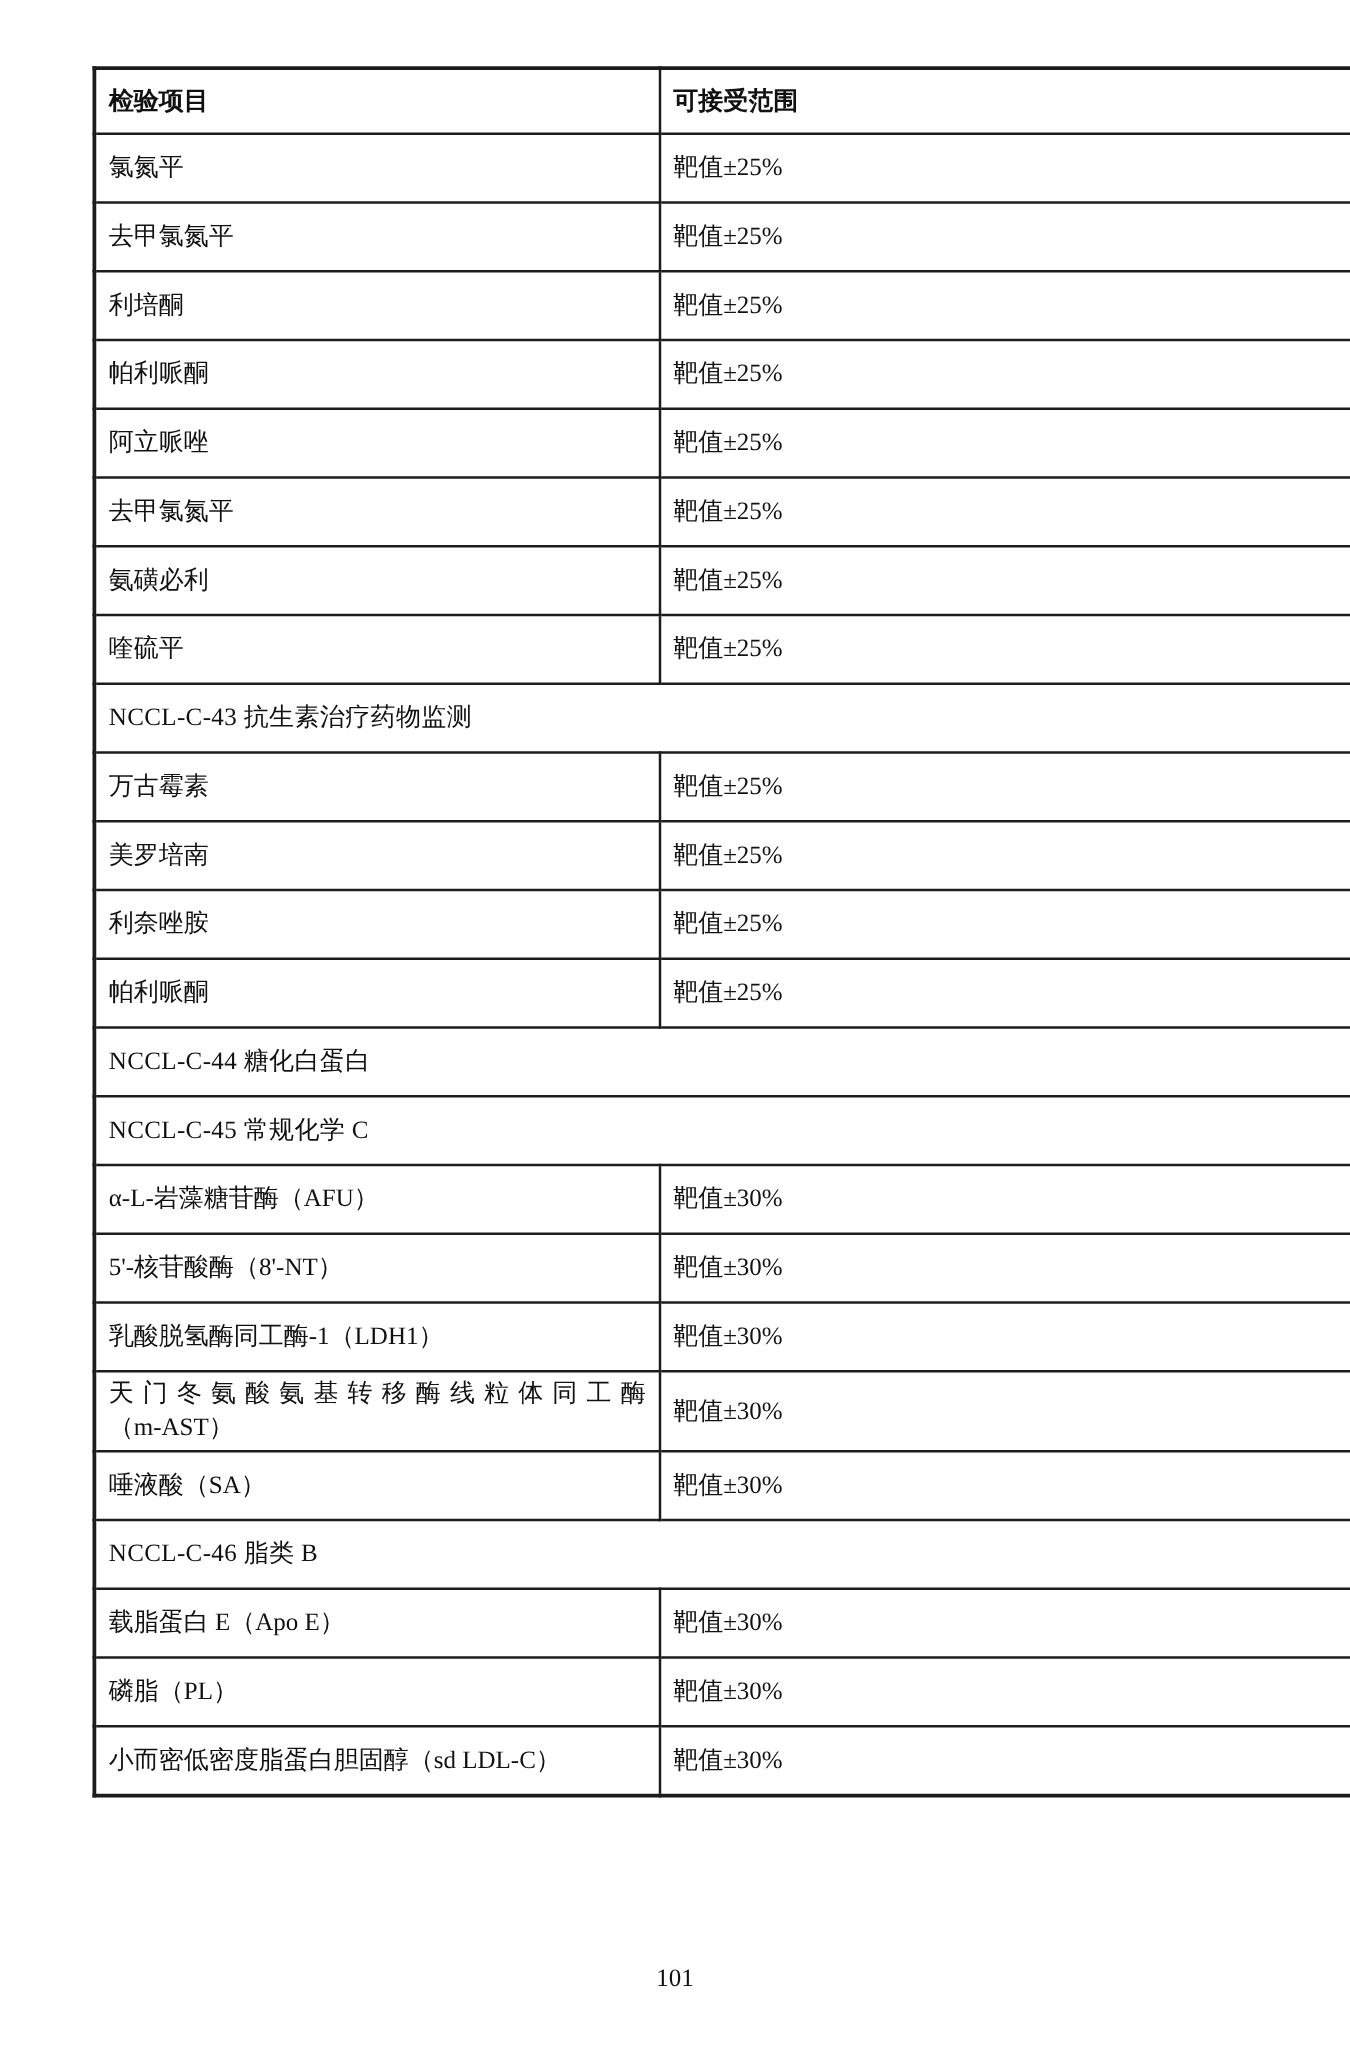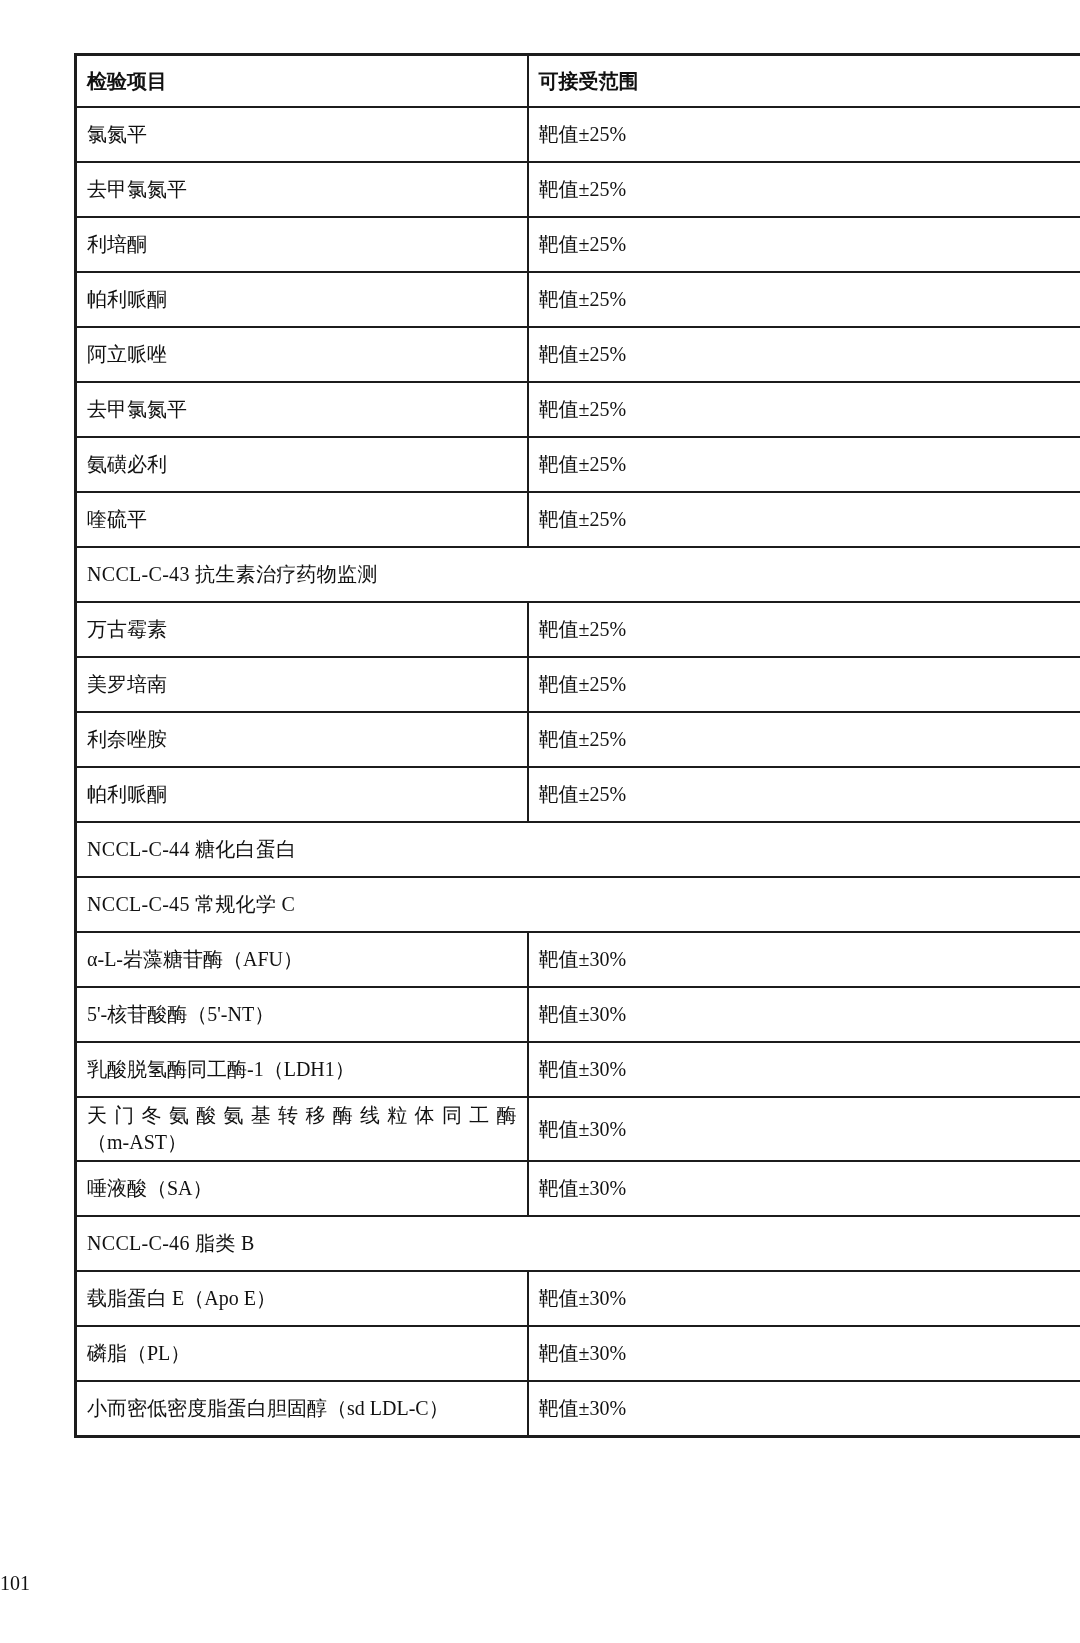--- a/index.html
+++ b/index.html
@@ -53,20 +53,21 @@
     text-align-last: justify;
   }
   span.plain-line {
     display: block;
   }
   .page-number {
     position: absolute;
     top: 1572px;
     left: 0;
     width: 1080px;
+    text-align: center;
     font-size: 20px;
     color: #111111;
   }
 </style>
 </head>
 <body>
 
 <div class="sheet">
 
   <table class="results">
@@ -136,21 +137,21 @@
           <td colspan="2" class="section-cell">NCCL-C-44 糖化白蛋白</td>
         </tr>
         <tr>
           <td colspan="2" class="section-cell">NCCL-C-45 常规化学 C</td>
         </tr>
         <tr>
           <td>α-L-岩藻糖苷酶（AFU）</td>
           <td>靶值±30%</td>
         </tr>
         <tr>
-          <td>5'-核苷酸酶（5'-NT）</td>
+          <td>5'-核苷酸酶（8'-NT）</td>
           <td>靶值±30%</td>
         </tr>
         <tr>
           <td>乳酸脱氢酶同工酶-1（LDH1）</td>
           <td>靶值±30%</td>
         </tr>
         <tr>
           <td>
             <span class="justify-line">天门冬氨酸氨基转移酶线粒体同工酶</span>
             <span class="plain-line">（m-AST）</span>

